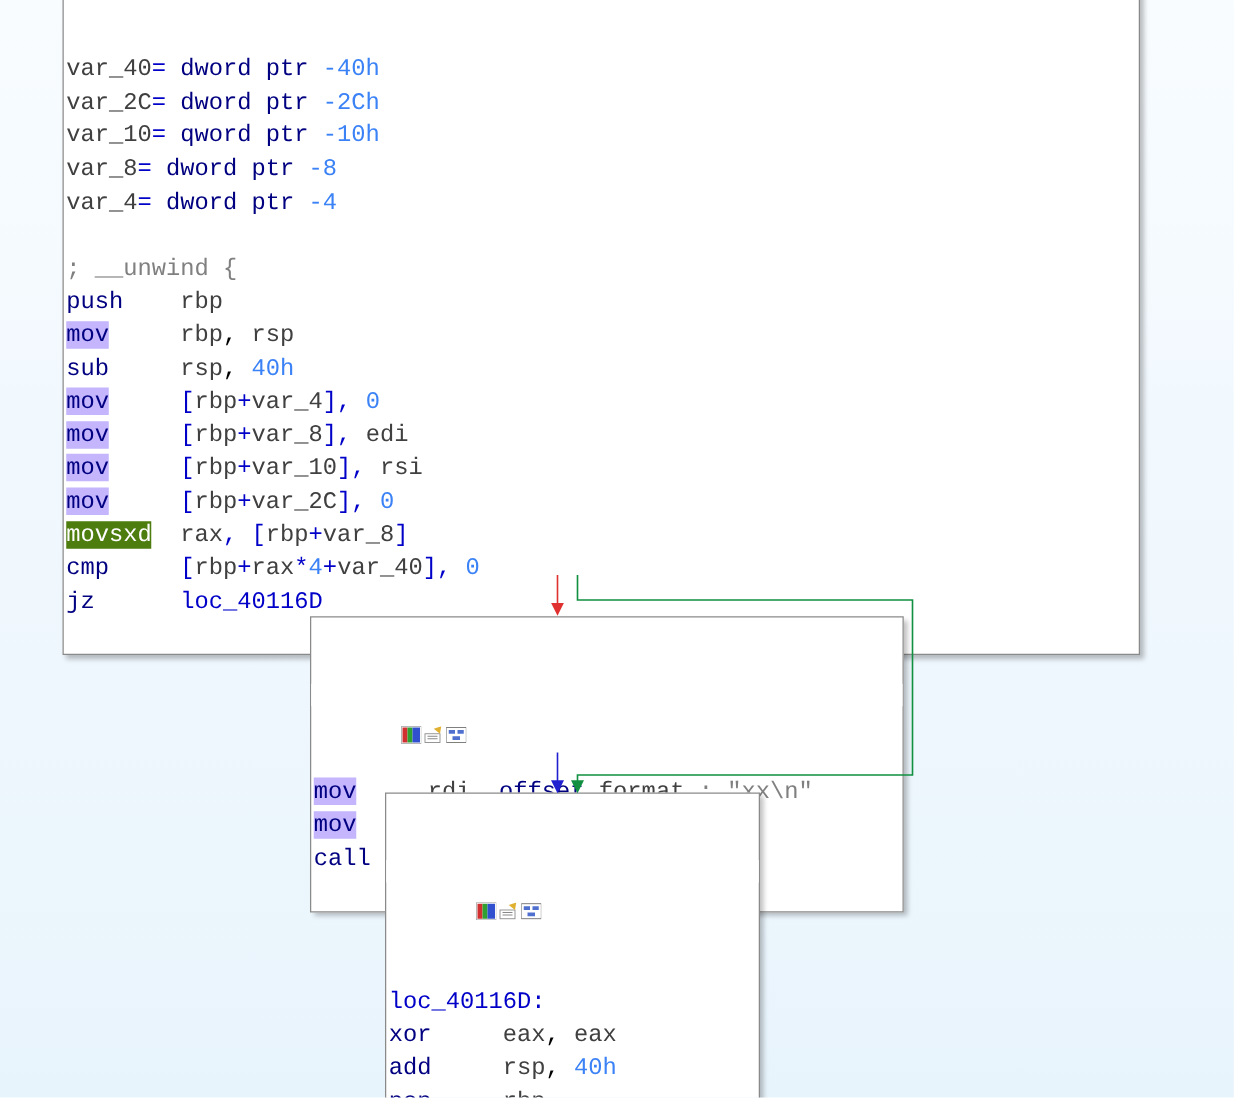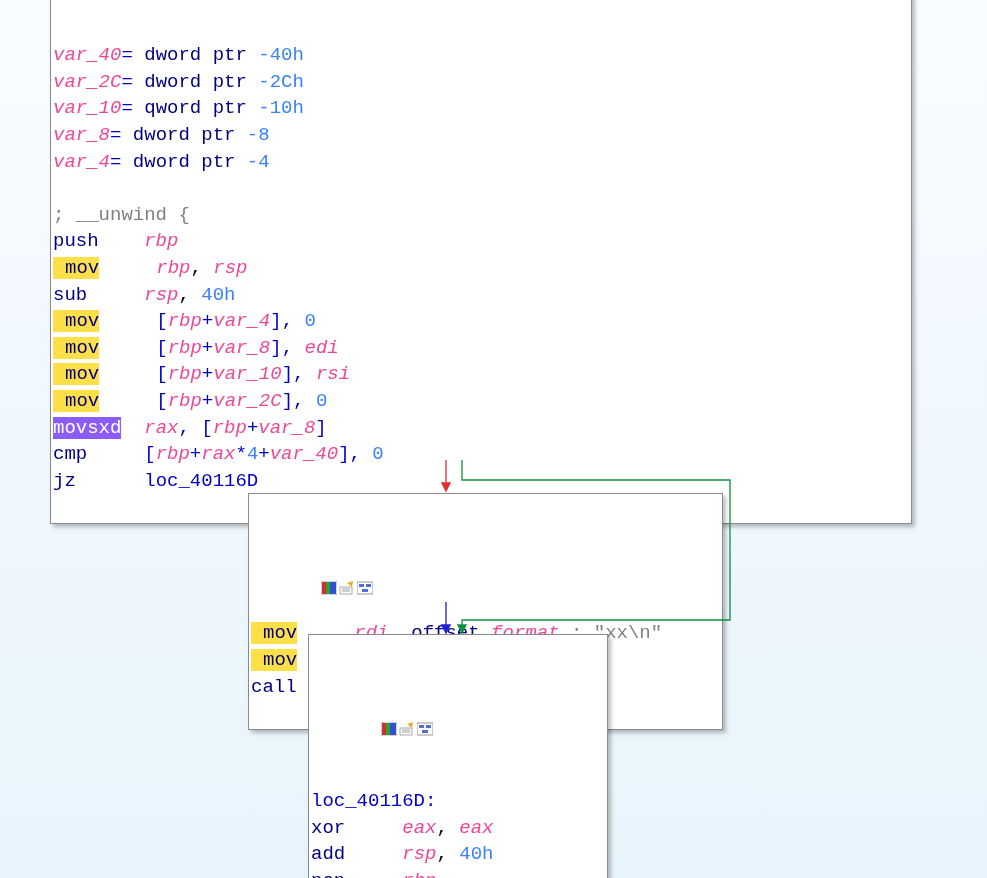--- a/index.html
+++ b/index.html
@@ -32,24 +32,24 @@
     border-bottom: none;
   }
   .tbicon {
     width: 16px;
     height: 14px;
     display: inline-block;
   }
   .kw-blue { color: #0000c8; }
   .kw-navy { color: #000080; text-align: right; }
   .kw-green { color: #3b82f6; }
-  .kw-teal { color: #ec4899; font-style: italic; }
+  .kw-teal { color: #404040; }
   .kw-gray { color: #808080; font-family: Liberation Mono, monospace; }
-  .hl-yellow { background: #fde047; padding-left: 12px; }
-  .hl-gray { background: #8b5cf6; color: #fff; }
+  .hl-yellow { background: #c4b5fd; }
+  .hl-gray { background: #4d7c0f; color: #fff; }
   svg.arrows {
     position: absolute;
     top: 0; left: 0;
     width: 987px;
     height: 878px;
     pointer-events: none;
   }
 </style>
 </head>
 <body>

